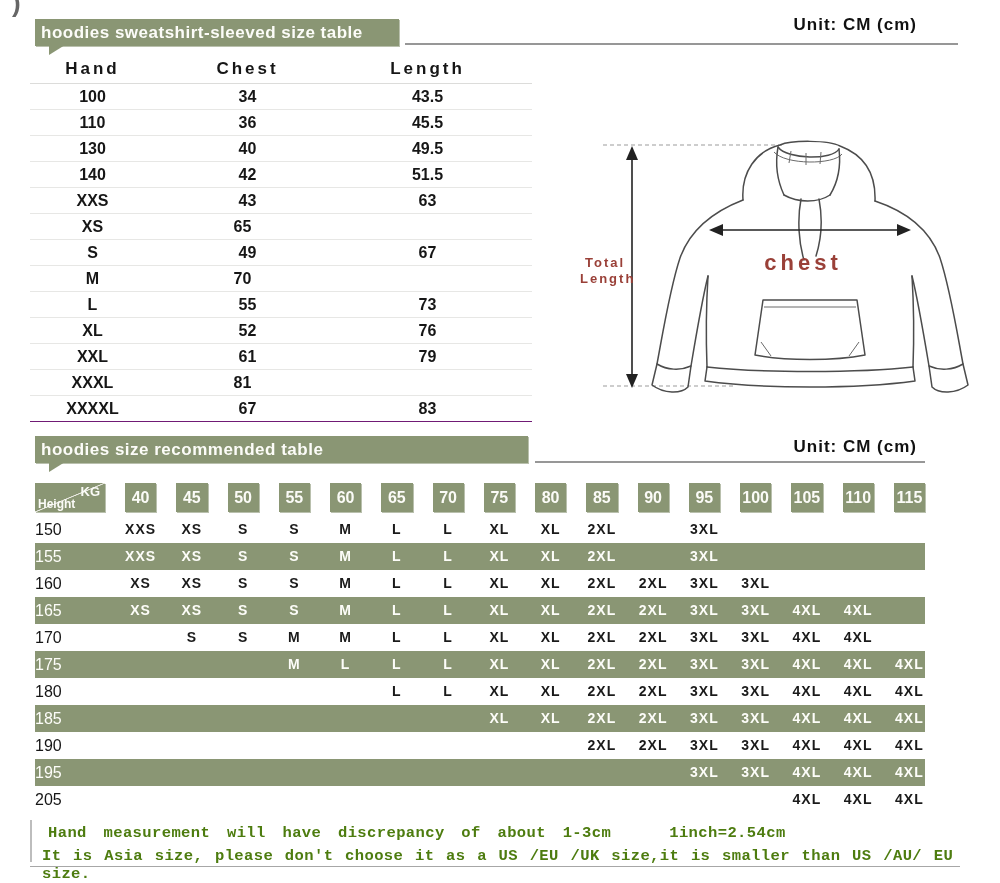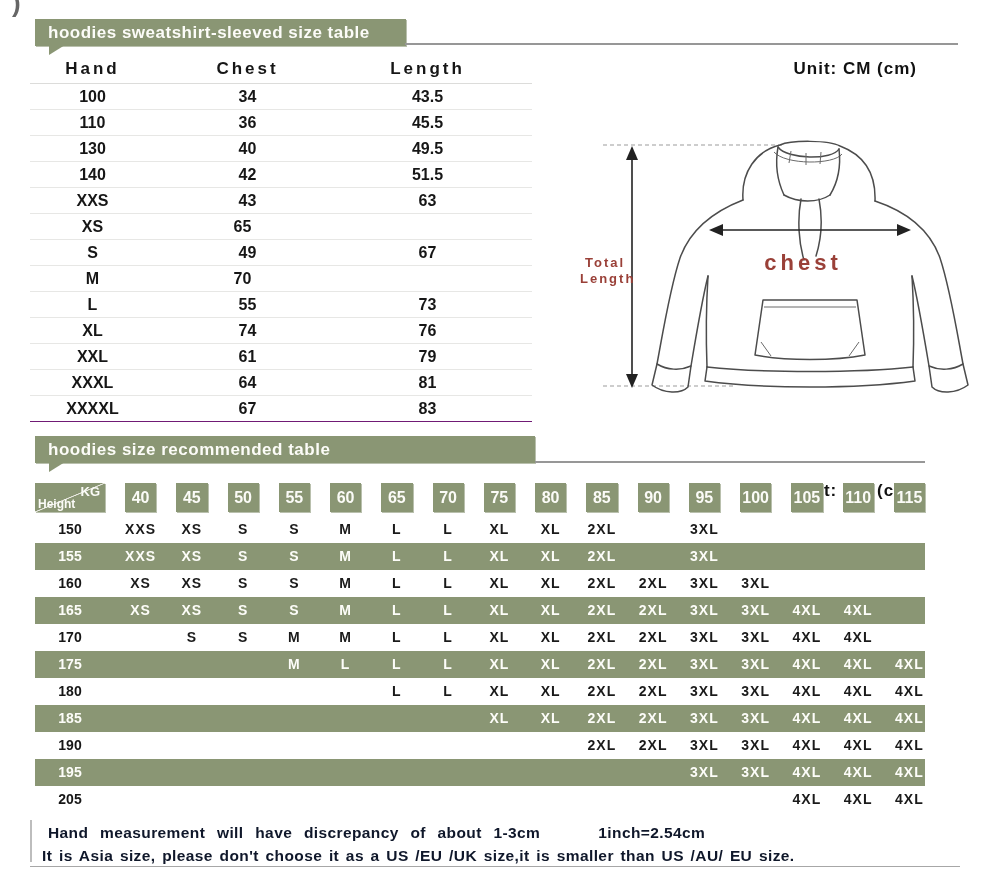--- a/index.html
+++ b/index.html
@@ -9,28 +9,28 @@
     -webkit-font-smoothing:antialiased;
   }
   .abs{position:absolute;}
 
   
   .corner-mark{left:12px;top:-12px;font-size:26px;color:#666;font-weight:bold;}
 
   
   .title-bar{
     background:var(--green);color:#fcfcf8;font-weight:bold;font-size:17px;
-    letter-spacing:.5px;line-height:27px;height:27px;padding-left:13px;
+    letter-spacing:.5px;line-height:27px;height:27px;padding-left:6px;
     box-shadow:1px 1px 0 #b9c0ad;
   }
   .title-bar .tail{
     position:absolute;left:14px;bottom:-9px;width:0;height:0;
     border-top:10px solid var(--green);border-right:16px solid transparent;
   }
-  .unit-label{font-weight:bold;font-size:17px;color:#111;letter-spacing:1px;text-align:right;width:200px;margin-top:44px;}
+  .unit-label{font-weight:bold;font-size:17px;color:#111;letter-spacing:1px;text-align:right;width:200px;}
   .rule{background:#979797;height:2px;}
 
   
   .size-table{left:30px;top:55px;width:502px;}
   .srow{display:flex;height:25px;line-height:25px;border-bottom:1px solid #e7e7e5;}
   .srow .scell{font-weight:bold;font-size:16px;color:#161616;text-align:center;}
   .scell.c0{width:125px;}
   .scell.c1{width:185px;}
   .scell.c2{width:175px;}
   .srow.head{height:28px;line-height:28px;border-bottom:1px solid #dcdcda;}
@@ -57,27 +57,27 @@
   .corner-cell{
     position:relative;background:var(--green);
     background-image:linear-gradient(to bottom right,transparent 48.5%,#e8e8e0 49.5%,#e8e8e0 50.5%,transparent 51.5%);
     box-shadow:1px 1px 0 #b9c0ad;
   }
   .corner-cell .kg{position:absolute;right:5px;top:1px;color:#fbfbf7;font-weight:bold;font-size:13px;}
   .corner-cell .hgt{position:absolute;left:3px;bottom:1px;color:#fbfbf7;font-weight:bold;font-size:12px;}
   .mrows{margin-top:4px;}
   .mrow{height:27px;}
   .mrow.green{background:var(--green);}
-  .mrow .hcell{font-weight:bold;font-size:14px;text-align:center;line-height:27px;color:#161616;}
+  .mrow .hcell{font-weight:normal;font-size:16px;text-align:left;line-height:27px;color:#161616;}
   .mrow .vcell{font-weight:bold;font-size:14px;text-align:center;line-height:27px;color:#1a1a1a;letter-spacing:1px;}
   .mrow.green .hcell,.mrow.green .vcell{color:#fdfdf9;}
 
   
   .footer-bar{left:30px;top:820px;width:2px;height:42px;background:#bdbdbd;}
-  .foot-line{font-weight:bold;color:#0f172a;font-size:15.5px;letter-spacing:.4px;}
+  .foot-line{font-weight:bold;color:#4d7c0f;font-size:15.5px;letter-spacing:.4px;font-family:Liberation Mono, monospace;}
   .foot1{left:48px;top:824px;word-spacing:7px;}
   .foot1 .gap{display:inline-block;width:58px;}
   .foot2{left:42px;top:847px;word-spacing:2px;}
   .foot-rule{left:30px;top:866px;width:930px;height:1px;background:#a7a7a7;}
 </style>
 </head>
 <body style="--green: #8a9674; --label-red: #9a4038;">
 
 <div class="abs corner-mark">)</div>
 
@@ -133,31 +133,30 @@
         <div class="scell c0">M</div>
         <div class="scell c2">70</div>
       </div>
       <div class="srow">
         <div class="scell c0">L</div>
         <div class="scell c1">55</div>
         <div class="scell c2">73</div>
       </div>
       <div class="srow">
         <div class="scell c0">XL</div>
-        <div class="scell c1">74</div>
+        <div class="scell c1">52</div>
         <div class="scell c2">76</div>
       </div>
       <div class="srow">
         <div class="scell c0">XXL</div>
         <div class="scell c1">61</div>
         <div class="scell c2">79</div>
       </div>
       <div class="srow">
         <div class="scell c0">XXXL</div>
-        <div class="scell c1">64</div>
         <div class="scell c2">81</div>
       </div>
       <div class="srow">
         <div class="scell c0">XXXXL</div>
         <div class="scell c1">67</div>
         <div class="scell c2">83</div>
       </div>
     </div>
 </div>
 

